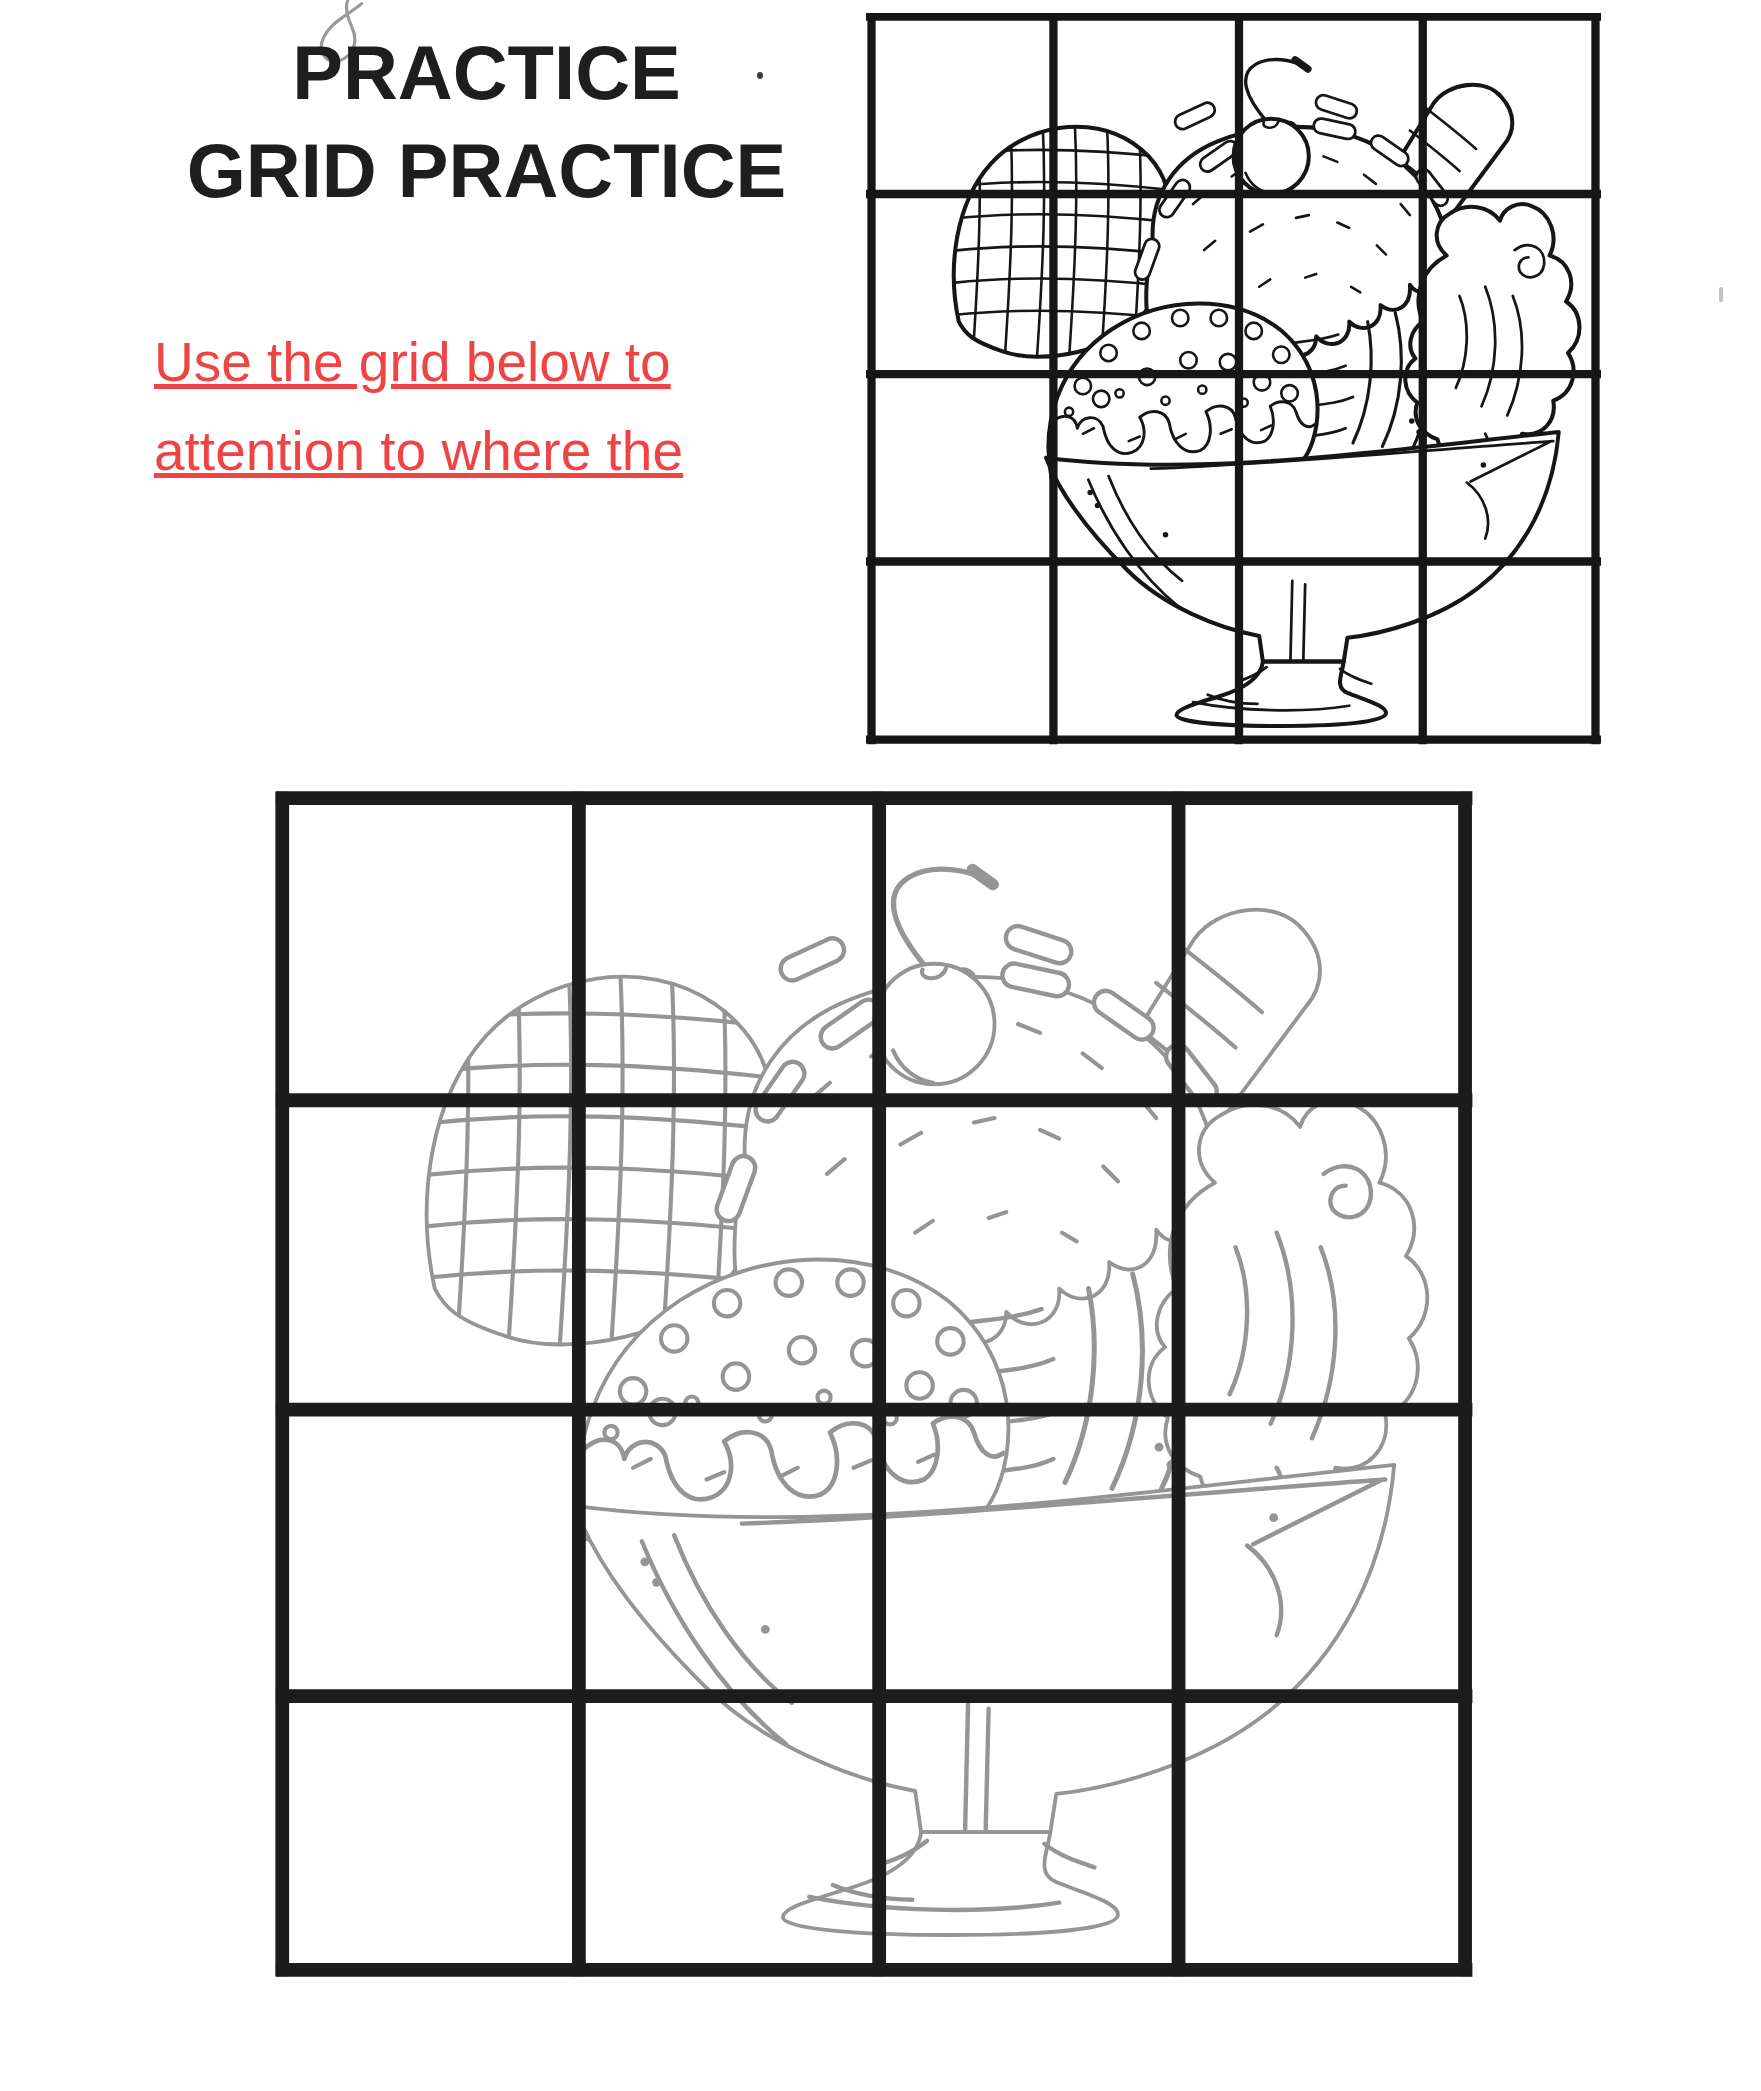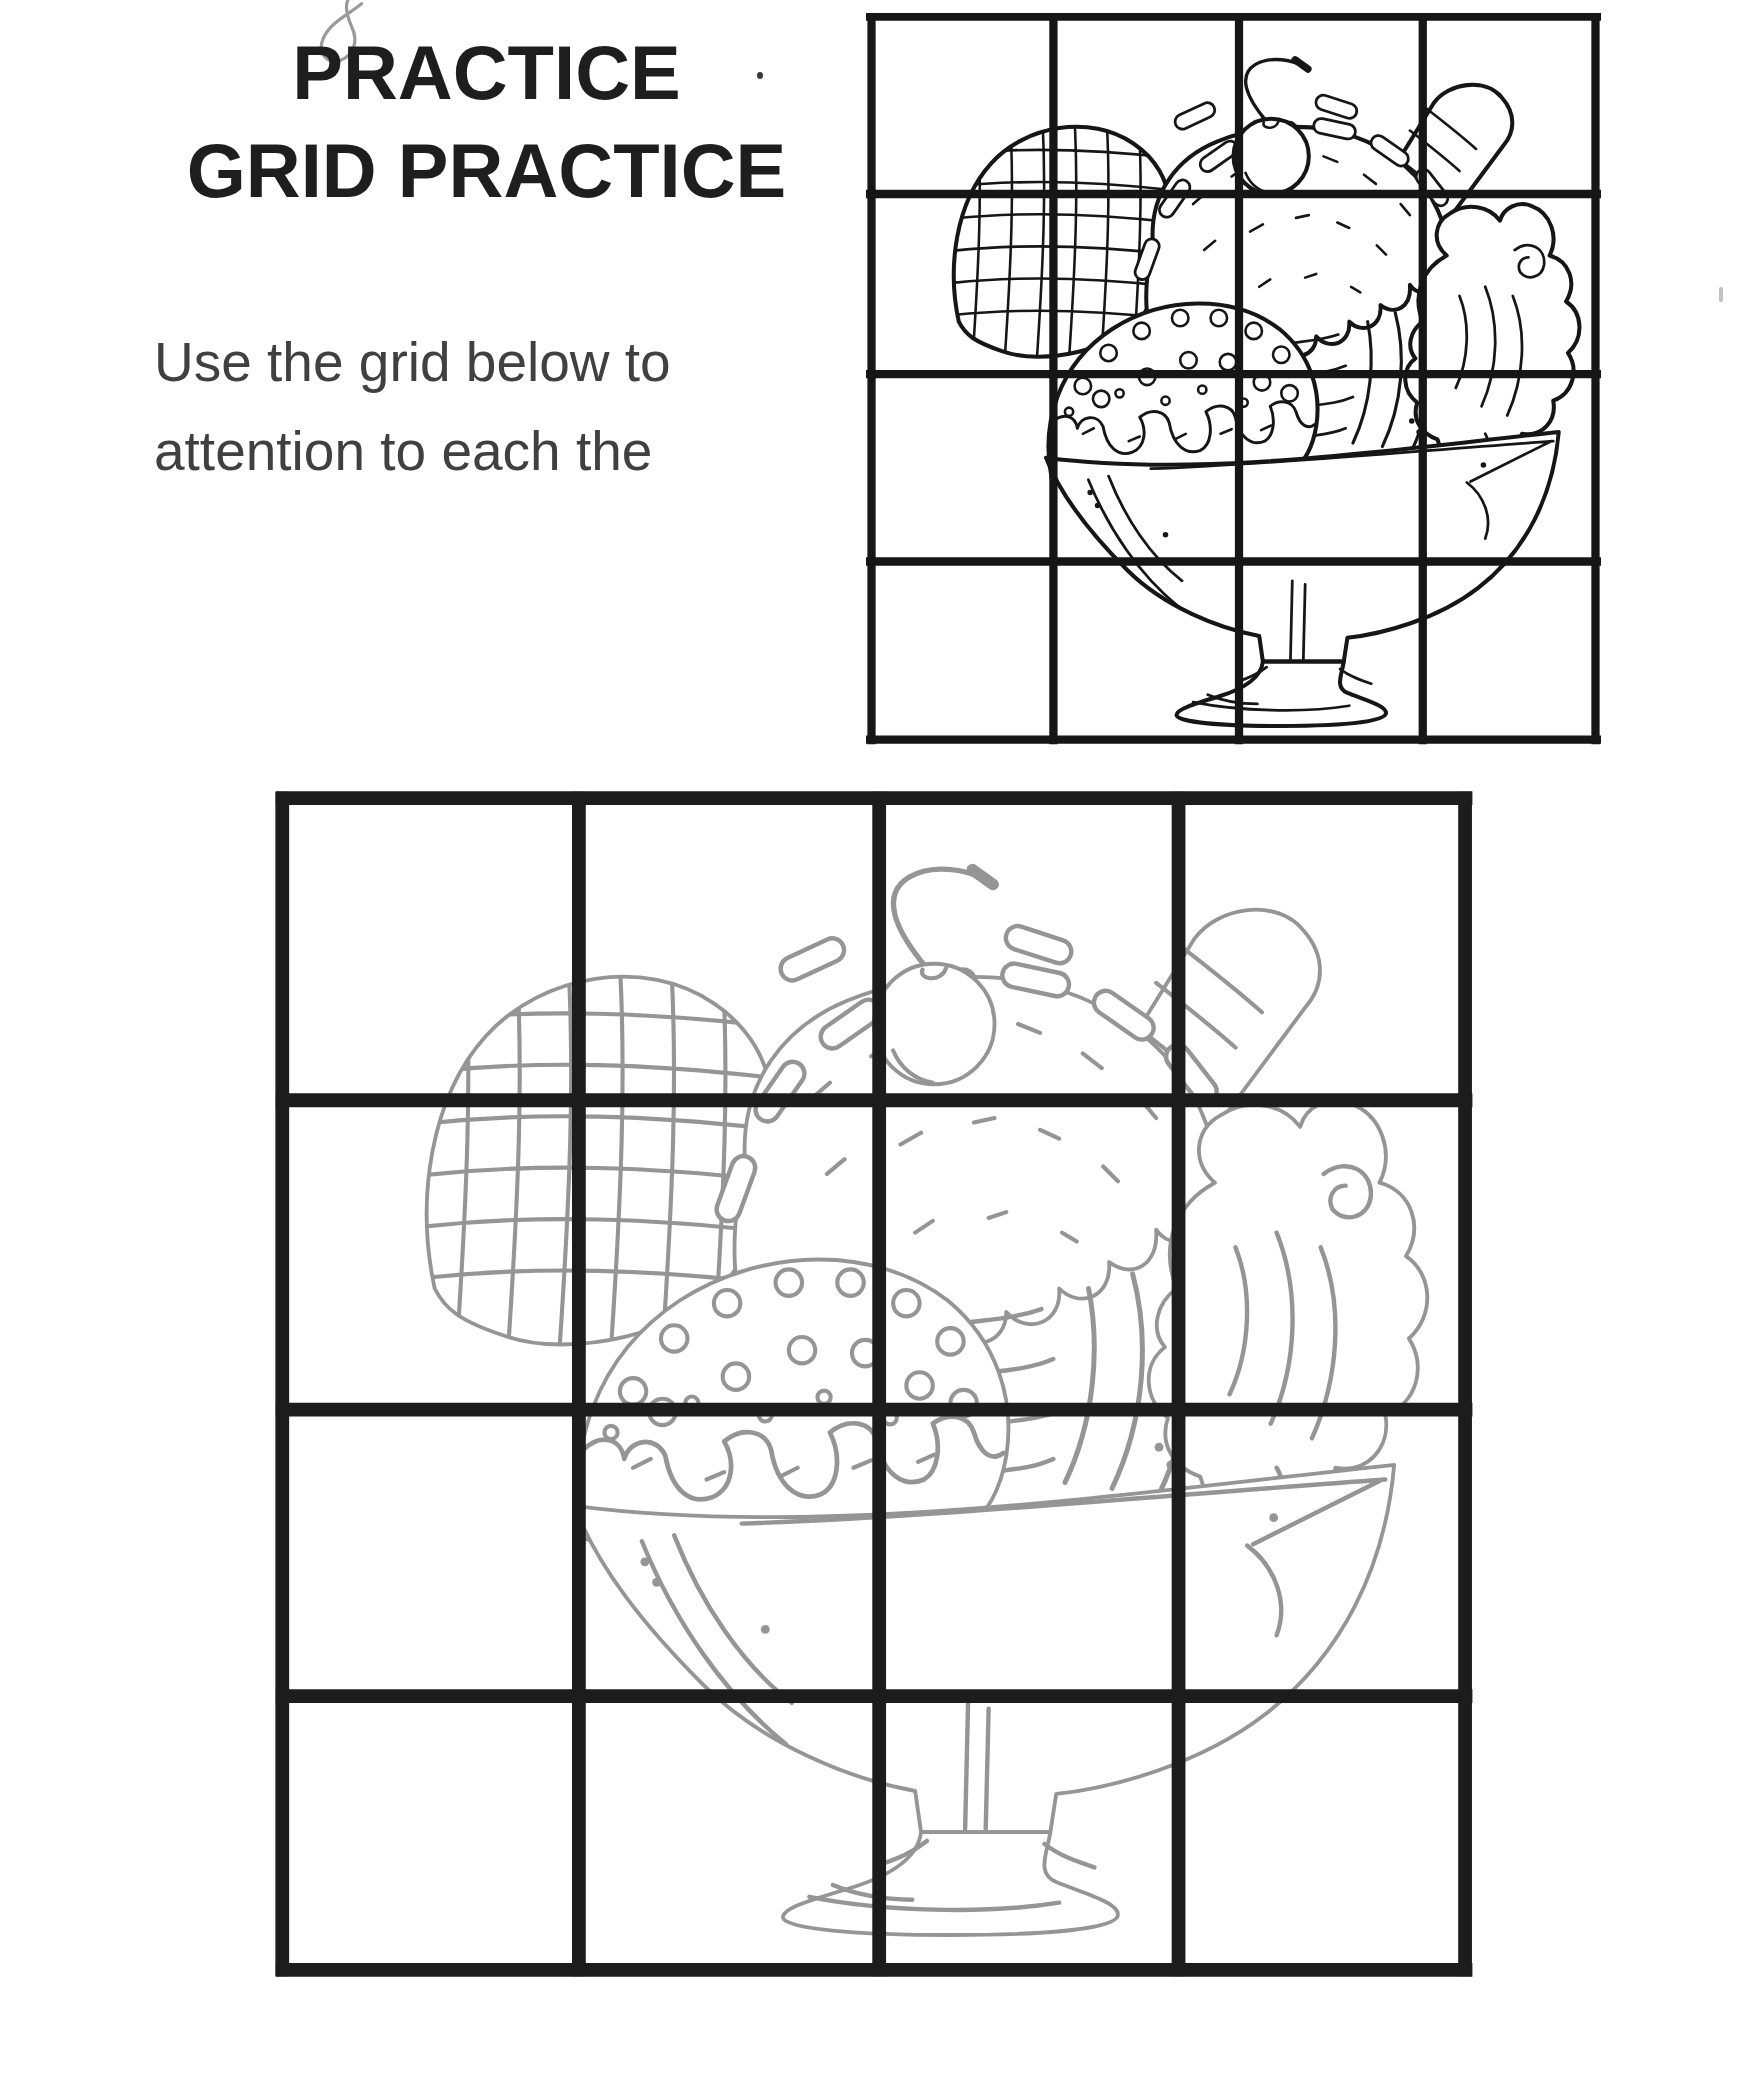--- a/index.html
+++ b/index.html
@@ -18,21 +18,22 @@
     font-size:76px;
     line-height:98px;
     color:#1e1e1e;
     letter-spacing:0px;
   }
   .instructions{
     position:absolute;
     left:154px;top:318px;width:680px;
     font-size:55px;
     line-height:89px;
-    color:#404040;
+    color:#ef4444;
+    text-decoration:underline;
   }
   .grid-svg{position:absolute;}
   .ref-grid{left:866px;top:13px;}
   .big-grid{left:274px;top:787px;}
   .ref-art{color:#161616;}
   .pencil-art{color:#8d8d8d;opacity:0.92;}
   .doodle{position:absolute;left:292px;top:0px;}
   .ink-dot{
     position:absolute;left:757px;top:72px;width:6.4px;height:7.3px;
     background:#3a3a3a;border-radius:50%;
@@ -54,21 +55,21 @@
   <div class="title">
     <div>PRACTICE</div>
     <div>GRID PRACTICE</div>
   </div>
 
   <div class="ink-dot"></div>
   <div class="edge-mark"></div>
 
   <div class="instructions">
     <div>Use the grid below to</div>
-    <div>attention to each the</div>
+    <div>attention to where the</div>
   </div>
 
   <svg class="grid-svg ref-grid" width="735" height="735" viewBox="0 0 800 800">
     <defs>
       <clipPath id="waferClip">
           <use href="#waferShape"></use>
         </clipPath>
 
       <symbol id="sundae" overflow="visible">
         <g fill="none" stroke="currentColor" stroke-linecap="round" stroke-linejoin="round">

